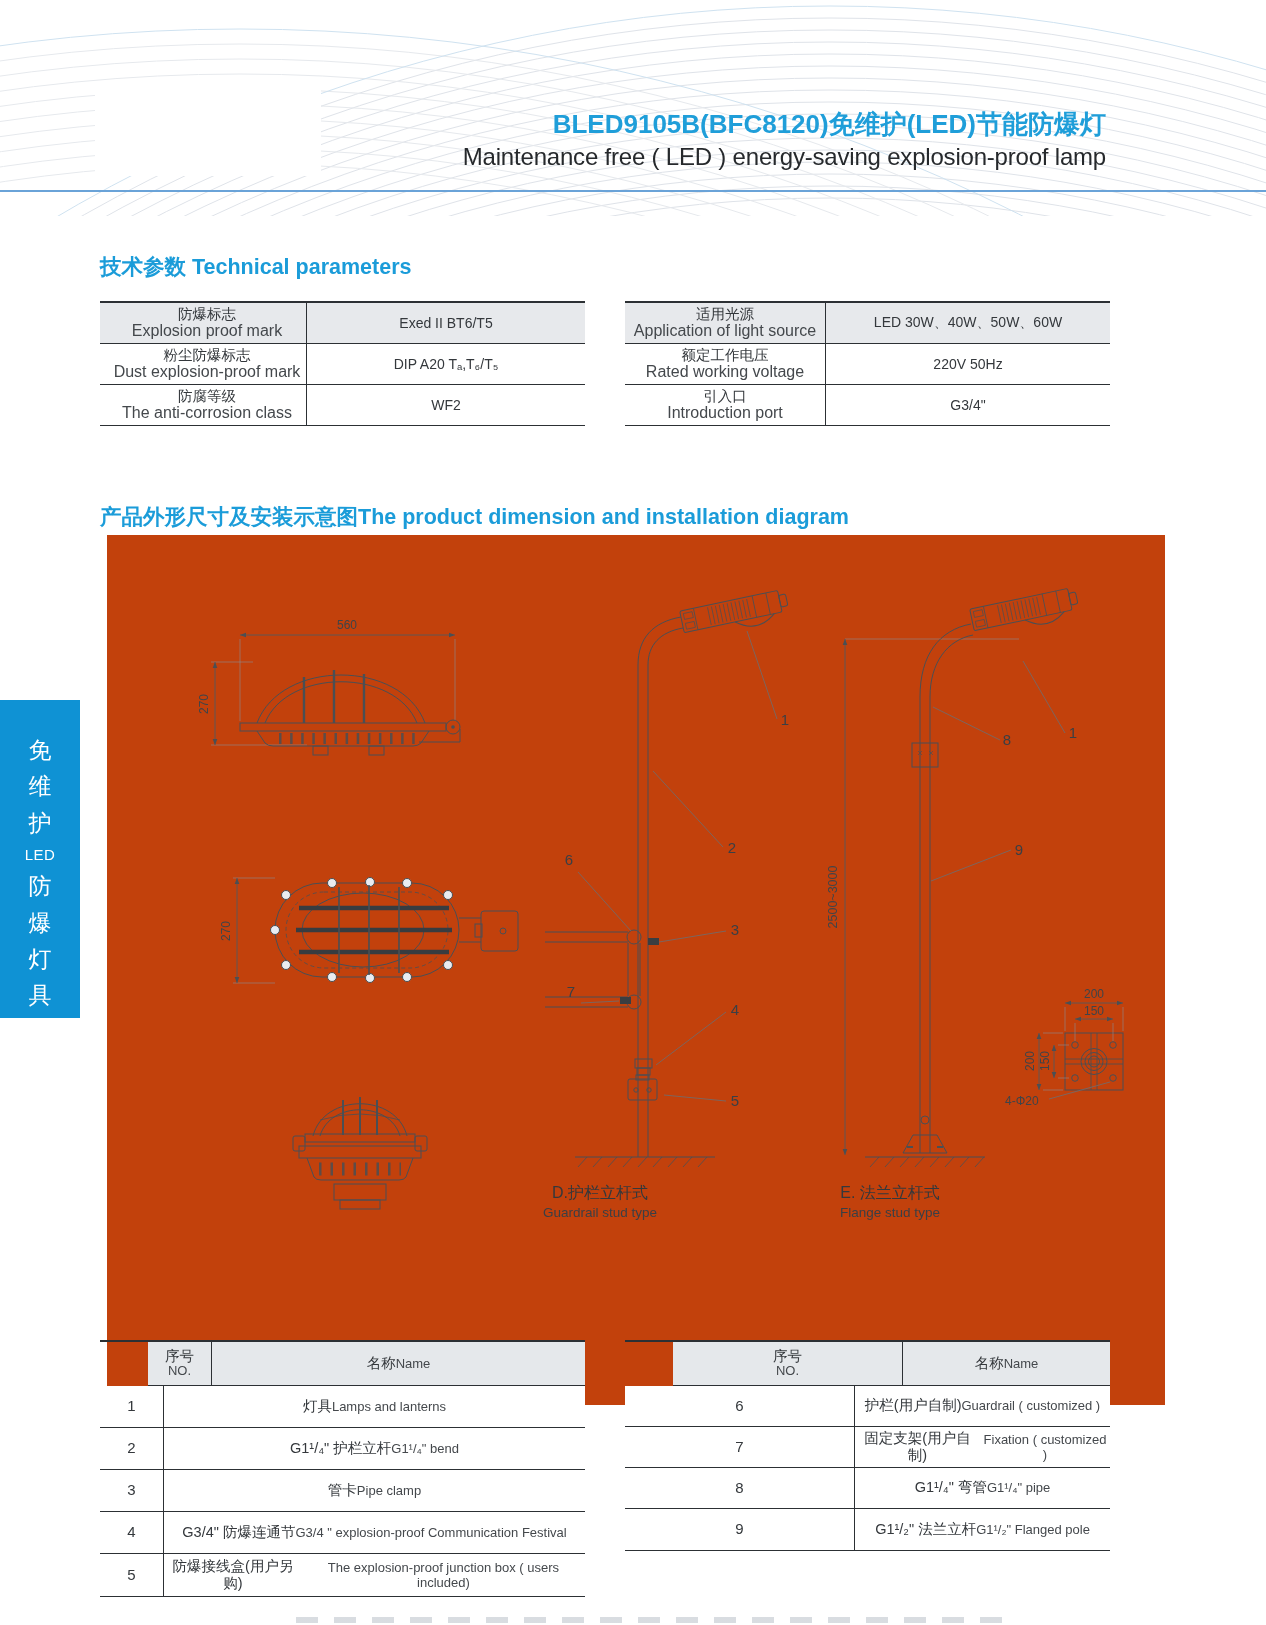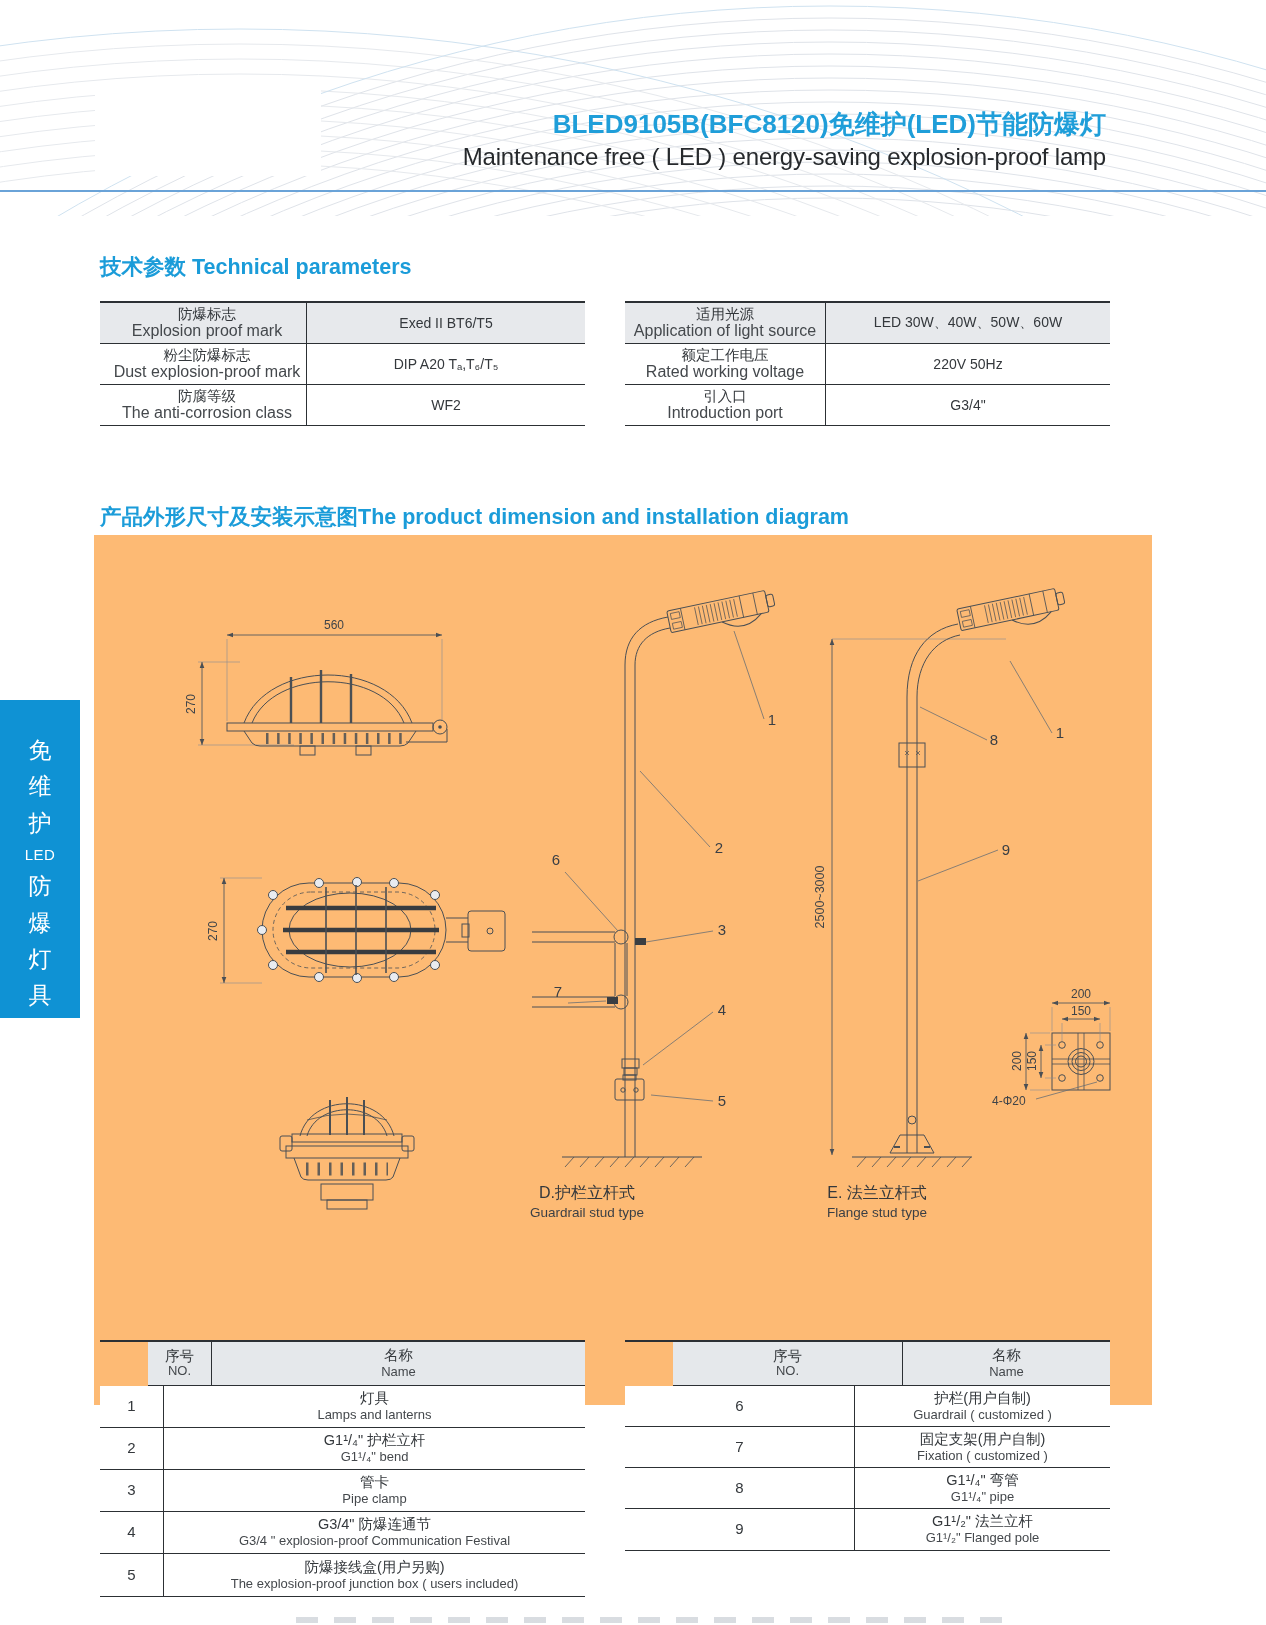--- a/index.html
+++ b/index.html
@@ -22,39 +22,39 @@
   .prow { display:flex; height:41px; border-bottom:1px solid #2c3034; background:#fff; }
   .prow.shade { background:#e7e9ec; }
   .pcell-label { border-right:1px solid #2c3034; display:flex; flex-direction:column; justify-content:center; align-items:center; text-align:center; line-height:1.12; }
   .t-left .pcell-label { width:207px;padding-left:8px; }
   .t-right .pcell-label { width:201px; }
   .lab-zh { font-size:14.5px; color:#34383c; }
   .lab-en { font-size:16px; color:#44484c; }
   .pcell-value { flex:1; display:flex; align-items:center; justify-content:center; font-size:14px; color:#34383c; }
 
   
-  .panel { position:absolute; left:94px; top:535px; width:1058px; height:870px; background:#fdba74; }
+  .panel { position:absolute; left:107px; top:535px; width:1058px; height:870px; background:#c2410c; }
 
   
   .side-tab { position:absolute; left:0; top:700px; width:80px; height:318px; background:#0f92d4;
               display:flex; flex-direction:column; align-items:center; padding-top:38px; gap:11px; }
   .side-tab span { color:#fff; font-size:23px; line-height:1.1; }
   .side-tab span.lat { font-size:15px; letter-spacing:.5px; }
 
   
   .parts { position:absolute; width:485px; border-top:2px solid #2c3034; border-bottom:1.5px solid #2c3034; }
   .hrow { display:flex; height:44px; background:#e5e8eb; border-bottom:1.5px solid #2c3034;margin-left:48px; }
   .brow { display:flex; border-bottom:1px solid #2c3034; background:#fff; }
   .parts-l .brow { height:42px; }
   .parts-r .brow { height:41px; }
   .brow:last-child { border-bottom:none; }
   .no-cell { border-right:1px solid #2c3034; display:flex; flex-direction:column; justify-content:center; align-items:center; line-height:1.12; }
   .parts-l .no-cell { width:64px; }
   .parts-r .no-cell { width:230px; }
-  .name-cell { flex:1; display:flex; flex-direction:column; justify-content:center; align-items:center; text-align:center; line-height:1.18; }
+  .name-cell { flex:1; display:flex; flex-direction:row; justify-content:center; align-items:center; text-align:center; line-height:1.18; }
   .cz { font-size:14.5px; color:#34383c; }
   .ce { font-size:13px; color:#44484c; }
   .num { font-size:15px; color:#34383c; }
 
   
   .foot-crop { position:absolute; left:296px; top:1617px; width:712px; height:6px; opacity:.75;
                background:repeating-linear-gradient(90deg,#ccd1d7 0 22px,transparent 22px 38px); }
 
   svg text { font-family:"Liberation Sans","DejaVu Sans",sans-serif; }
 </style>

